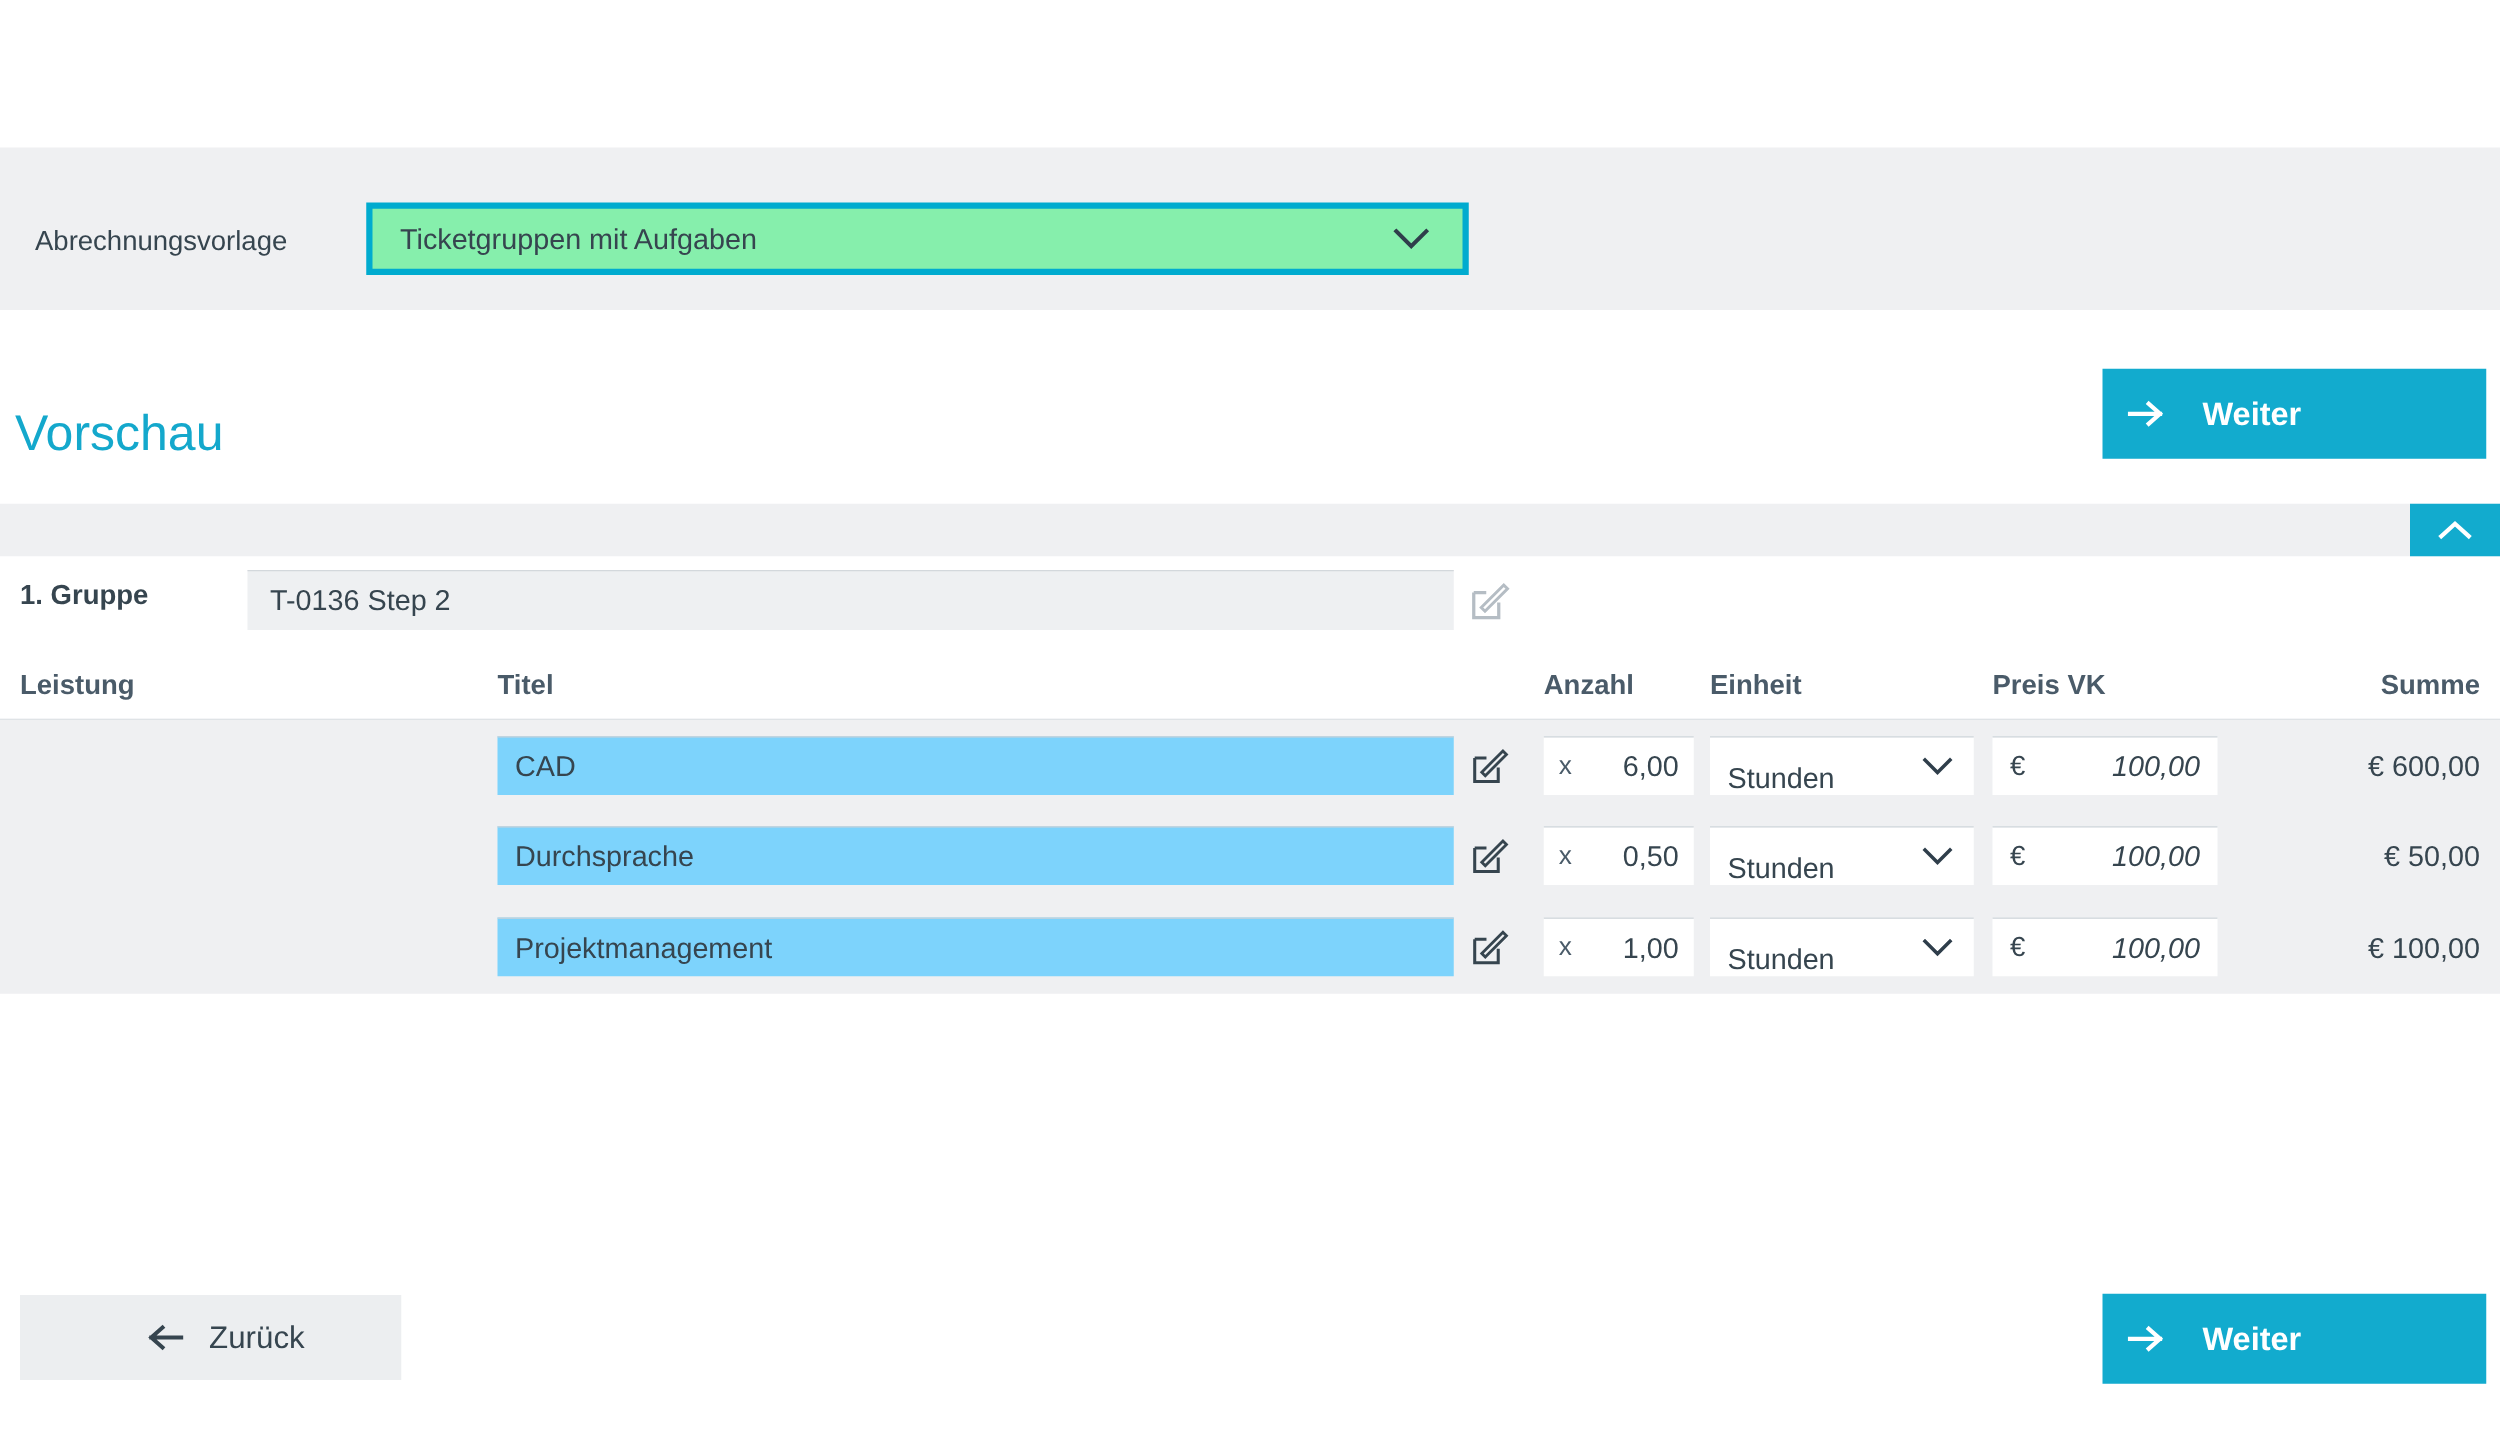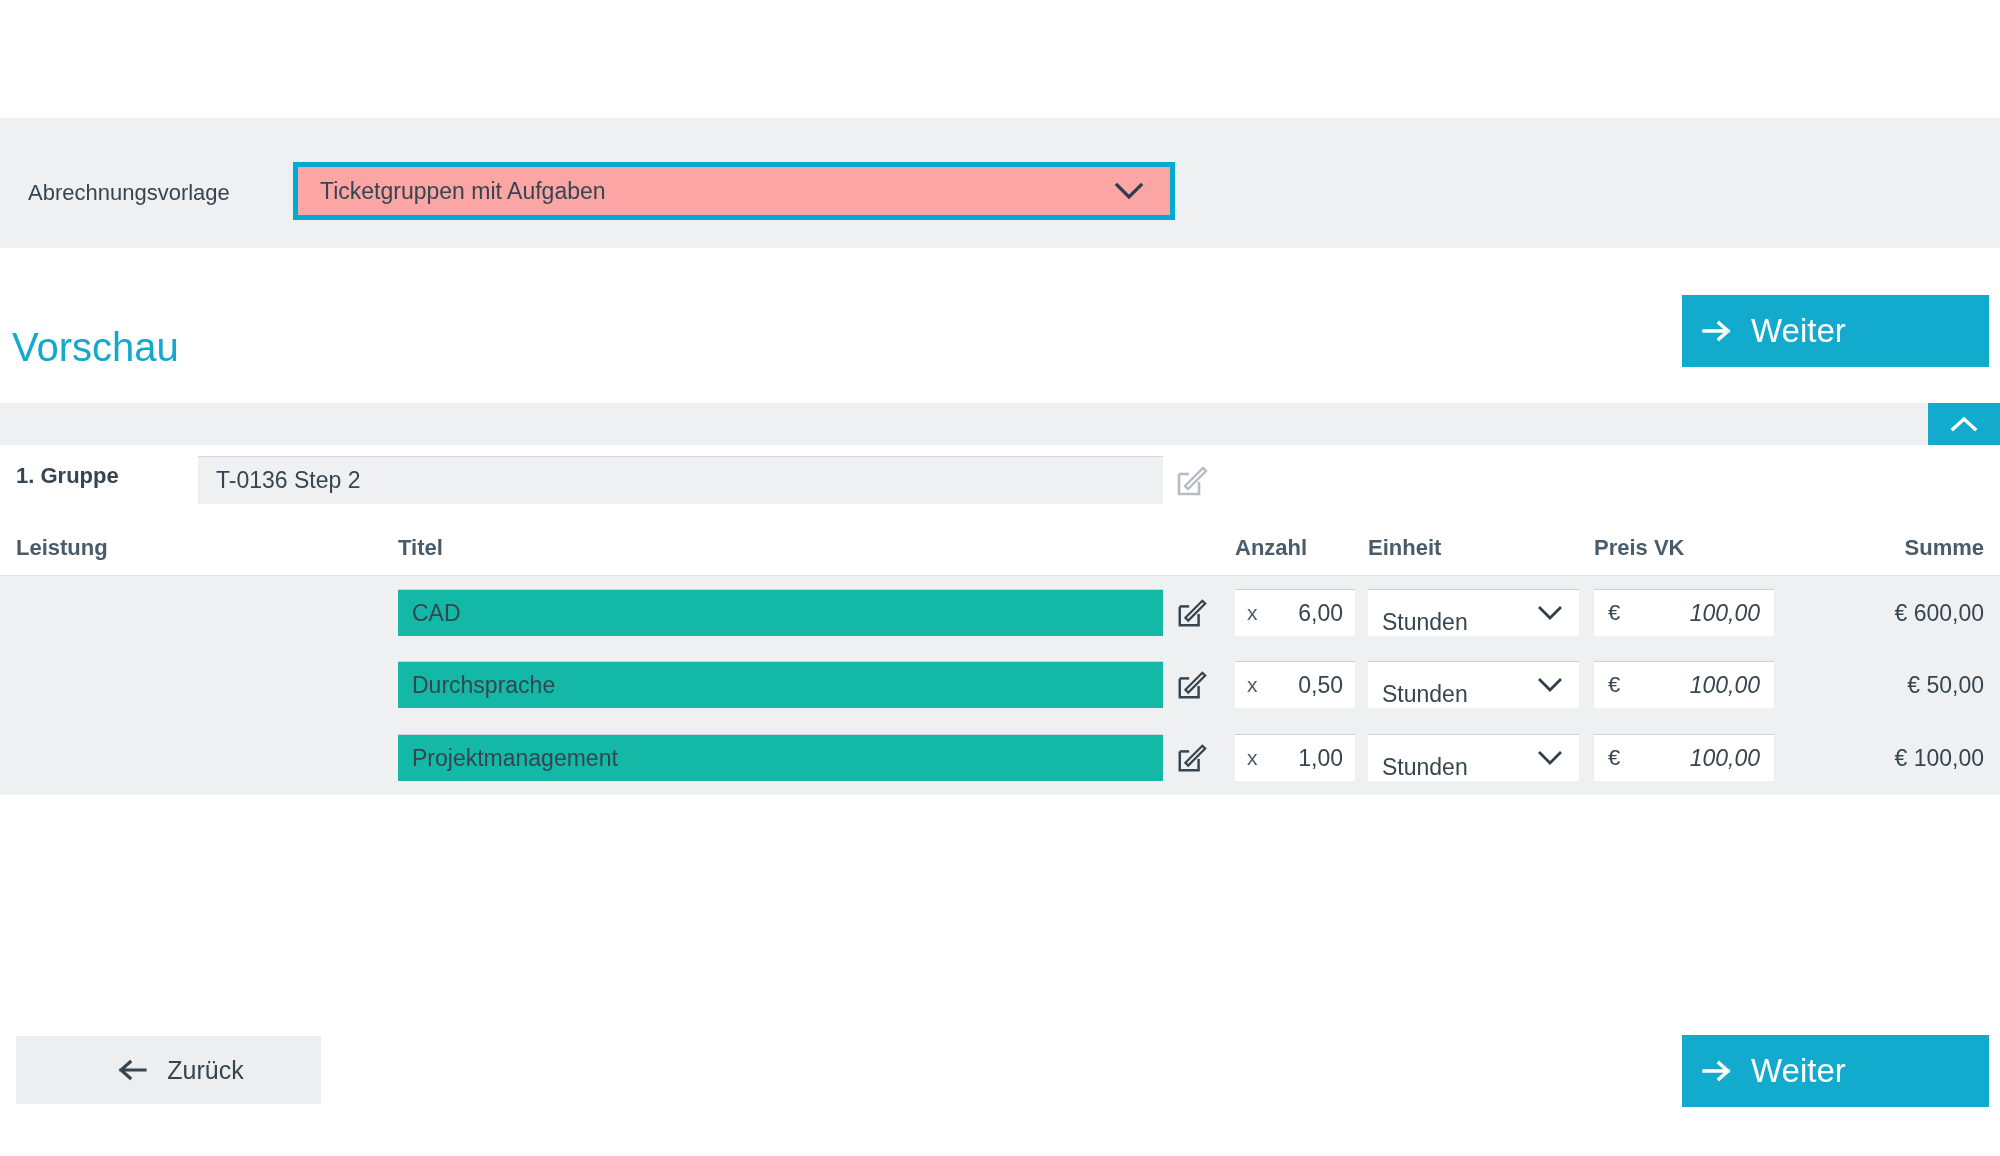--- a/index.html
+++ b/index.html
@@ -37,21 +37,21 @@
   .template-label {
     position:absolute; left:28px; top:180px;
     font-size:22px; color:#36454f; white-space:nowrap;
   }
   .select-wrap {
     position:absolute; left:293px; top:162px;
     width:882px; height:58px;
     background:#00ABCF; padding:5px;
   }
   .select-box {
-    width:100%; height:100%; background:#fca5a5;
+    width:100%; height:100%; background:#86efac;
     display:flex; align-items:center; position:relative;
     cursor:pointer;
   }
   .select-value {
     margin-left:22px; font-size:23px; color:#36454f; white-space:nowrap;
   }
   .select-chevron {
     position:absolute; right:26px; top:50%; transform:translateY(-50%);
     display:flex;
   }
@@ -62,22 +62,22 @@
     font-size:40px; color:#14A8CC; font-weight:400; white-space:nowrap;margin-top:20px;
   }
   .btn-weiter {
     position:absolute; width:307px; height:72px;
     background:#12ABCE; border:none; cursor:pointer;
     display:flex; align-items:center;
   }
   .btn-weiter.top { left:1682px; top:295px; }
   .btn-weiter.bottom { left:1682px; top:1035px; }
   .btn-weiter-label {
-    color:#ffffff; font-size:33px; font-weight:normal;
-    margin-left:19px; white-space:nowrap;
+    color:#ffffff; font-size:26px; font-weight:bold;
+    margin-left:30px; white-space:nowrap;
   }
   .arrow-r { margin-left:20px; display:flex; }
 
   
   .collapse-bar {
     position:absolute; left:0; top:403px; width:2000px; height:42px;
     background:#eff0f2;
   }
   .collapse-btn {
     position:absolute; right:0px; top:403px;
@@ -125,21 +125,21 @@
   .row {
     position:absolute; left:0; width:2000px; height:72px;
   }
   .row-0 { top:0px; }
   .row-1 { top:72px; }
   .row-2 { top:145px; }
 
   .title-input {
     position:absolute; left:398px; top:13px;
     width:765px; height:47px;
-    background:#14b8a6; border:none; border-top:1px solid #ccd2d7;
+    background:#7dd3fc; border:none; border-top:1px solid #ccd2d7;
     display:flex; align-items:center;
   }
   .title-input-text {
     margin-left:14px; font-size:23px; color:#36454f; white-space:nowrap;
   }
   .row-edit-icon {
     position:absolute; left:1176px; top:21px; cursor:pointer;
   }
   .qty-box {
     position:absolute; left:1235px; top:13px;

